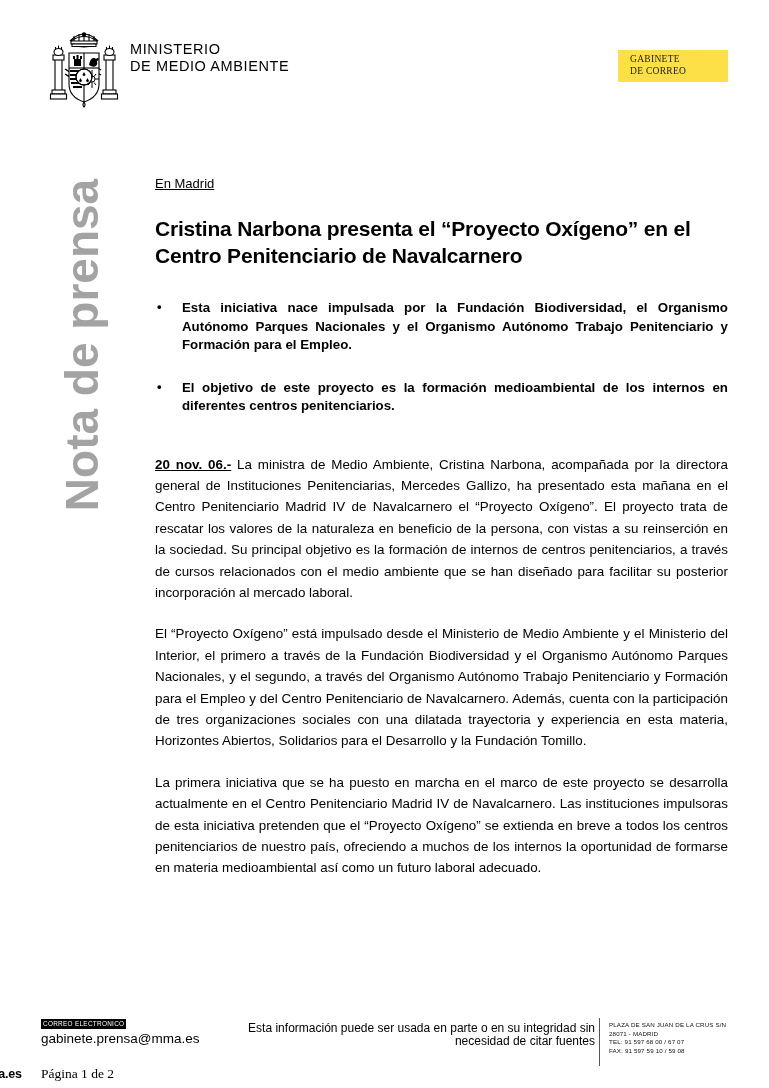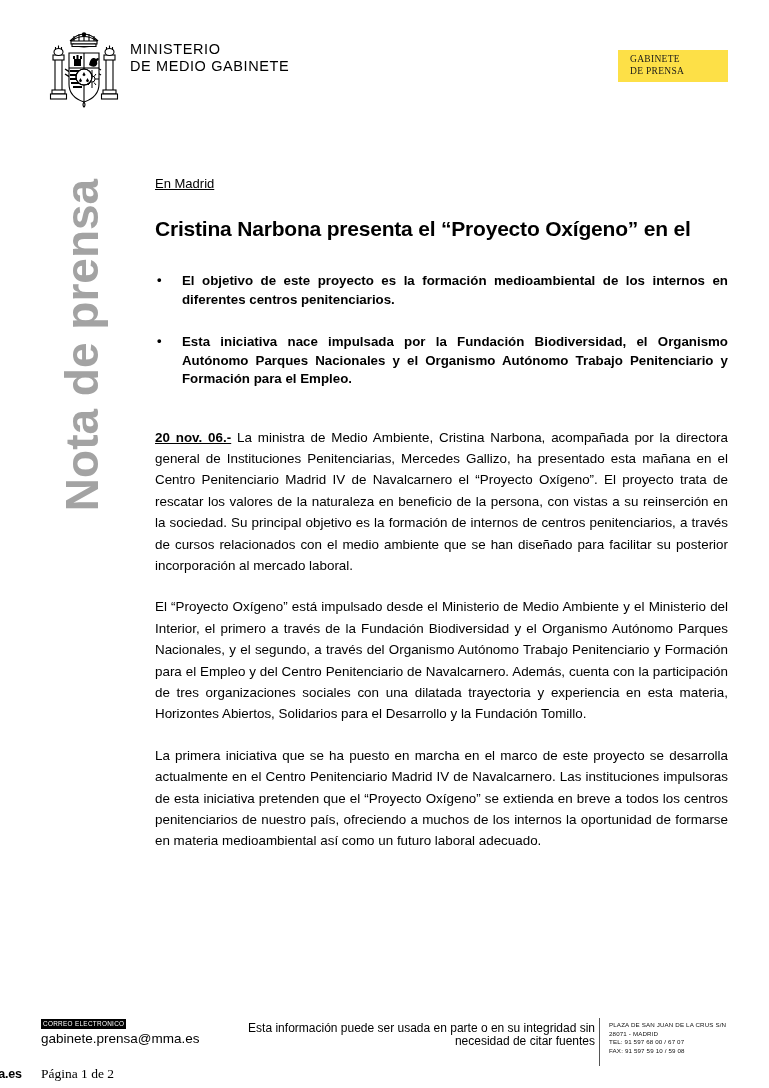--- a/index.html
+++ b/index.html
@@ -293,40 +293,40 @@
           <path d="M46.5 51 l1.6 3 l-1.6 1.2 l-1.6 -1.2 z"></path>
         </g>
 
         <path d="M43 75 q-2 3 0 5 q2 -2 0 -5" fill="#fff"></path>
       </g>
     </svg>
   </div>
 
   <div id="ministry-name">
     <div>MINISTERIO</div>
-    <div>DE MEDIO GABINETE</div>
+    <div>DE MEDIO AMBIENTE</div>
   </div>
 
   <div id="gabinete-box">
     <div class="gline">GABINETE</div>
-    <div class="gline">DE PRENSA</div>
+    <div class="gline">DE CORREO</div>
   </div>
 </div>
 
 <div id="sidebar-label">Nota de prensa</div>
 
 <div id="content">
 
   <div id="kicker">En Madrid</div>
 
-  <h1 id="headline"><span>Cristina Narbona presenta el “Proyecto Oxígeno” en el</span> </h1>
+  <h1 id="headline"><span>Cristina Narbona presenta el “Proyecto Oxígeno” en el</span> <span class="l2">Centro Penitenciario de Navalcarnero</span></h1>
 
   <ul id="bullets">
+    <li>Esta iniciativa nace impulsada por la Fundación Biodiversidad, el Organismo Autónomo Parques Nacionales y el Organismo Autónomo Trabajo Penitenciario y Formación para el Empleo.</li>
     <li>El objetivo de este proyecto es la formación medioambiental de los internos en diferentes centros penitenciarios.</li>
-    <li>Esta iniciativa nace impulsada por la Fundación Biodiversidad, el Organismo Autónomo Parques Nacionales y el Organismo Autónomo Trabajo Penitenciario y Formación para el Empleo.</li>
   </ul>
 
   <p class="body-par" id="par1"><span class="datemark">20 nov. 06.-</span><span> La ministra de Medio Ambiente, Cristina Narbona, acompañada por la directora general de Instituciones Penitenciarias, Mercedes Gallizo, ha presentado esta mañana en el Centro Penitenciario Madrid IV de Navalcarnero el “Proyecto Oxígeno”. El proyecto trata de rescatar los valores de la naturaleza en beneficio de la persona, con vistas a su reinserción en la sociedad. Su principal objetivo es la formación de internos de centros penitenciarios, a través de cursos relacionados con el medio ambiente que se han diseñado para facilitar su posterior incorporación al mercado laboral.</span></p>
 
   <p class="body-par">El “Proyecto Oxígeno” está impulsado desde el Ministerio de Medio Ambiente y el Ministerio del Interior, el primero a través de la Fundación Biodiversidad y el Organismo Autónomo Parques Nacionales, y el segundo, a través del Organismo Autónomo Trabajo Penitenciario y Formación para el Empleo y del Centro Penitenciario de Navalcarnero. Además, cuenta con la participación de tres organizaciones sociales con una dilatada trayectoria y experiencia en esta materia, Horizontes Abiertos, Solidarios para el Desarrollo y la Fundación Tomillo.</p>
 
   <p class="body-par">La primera iniciativa que se ha puesto en marcha en el marco de este proyecto se desarrolla actualmente en el Centro Penitenciario Madrid IV de Navalcarnero. Las instituciones impulsoras de esta iniciativa pretenden que el “Proyecto Oxígeno” se extienda en breve a todos los centros penitenciarios de nuestro país, ofreciendo a muchos de los internos la oportunidad de formarse en materia medioambiental así como un futuro laboral adecuado.</p>
 </div>
 
 <div id="footer">

